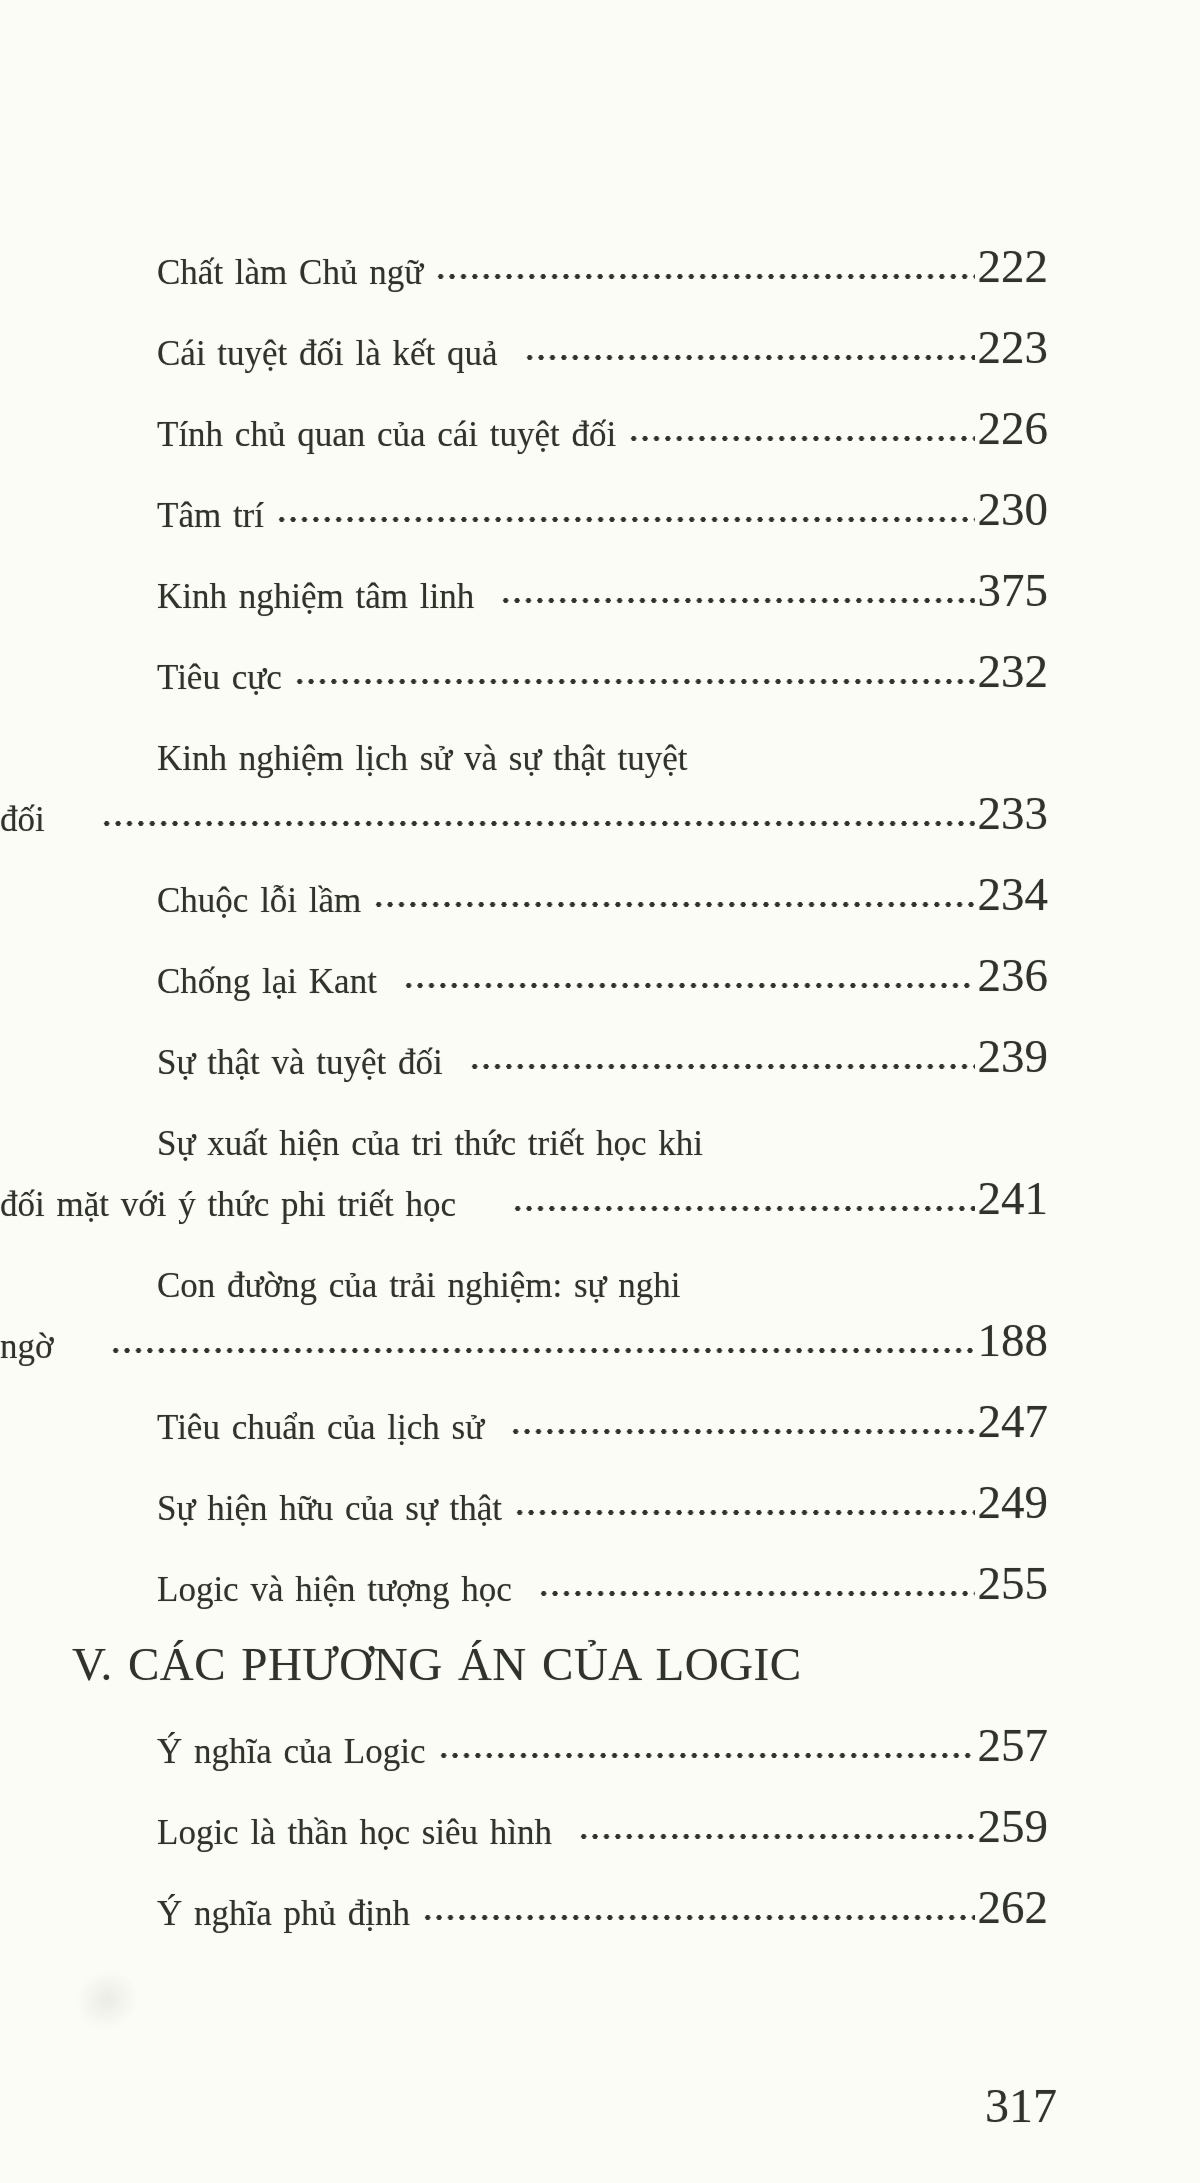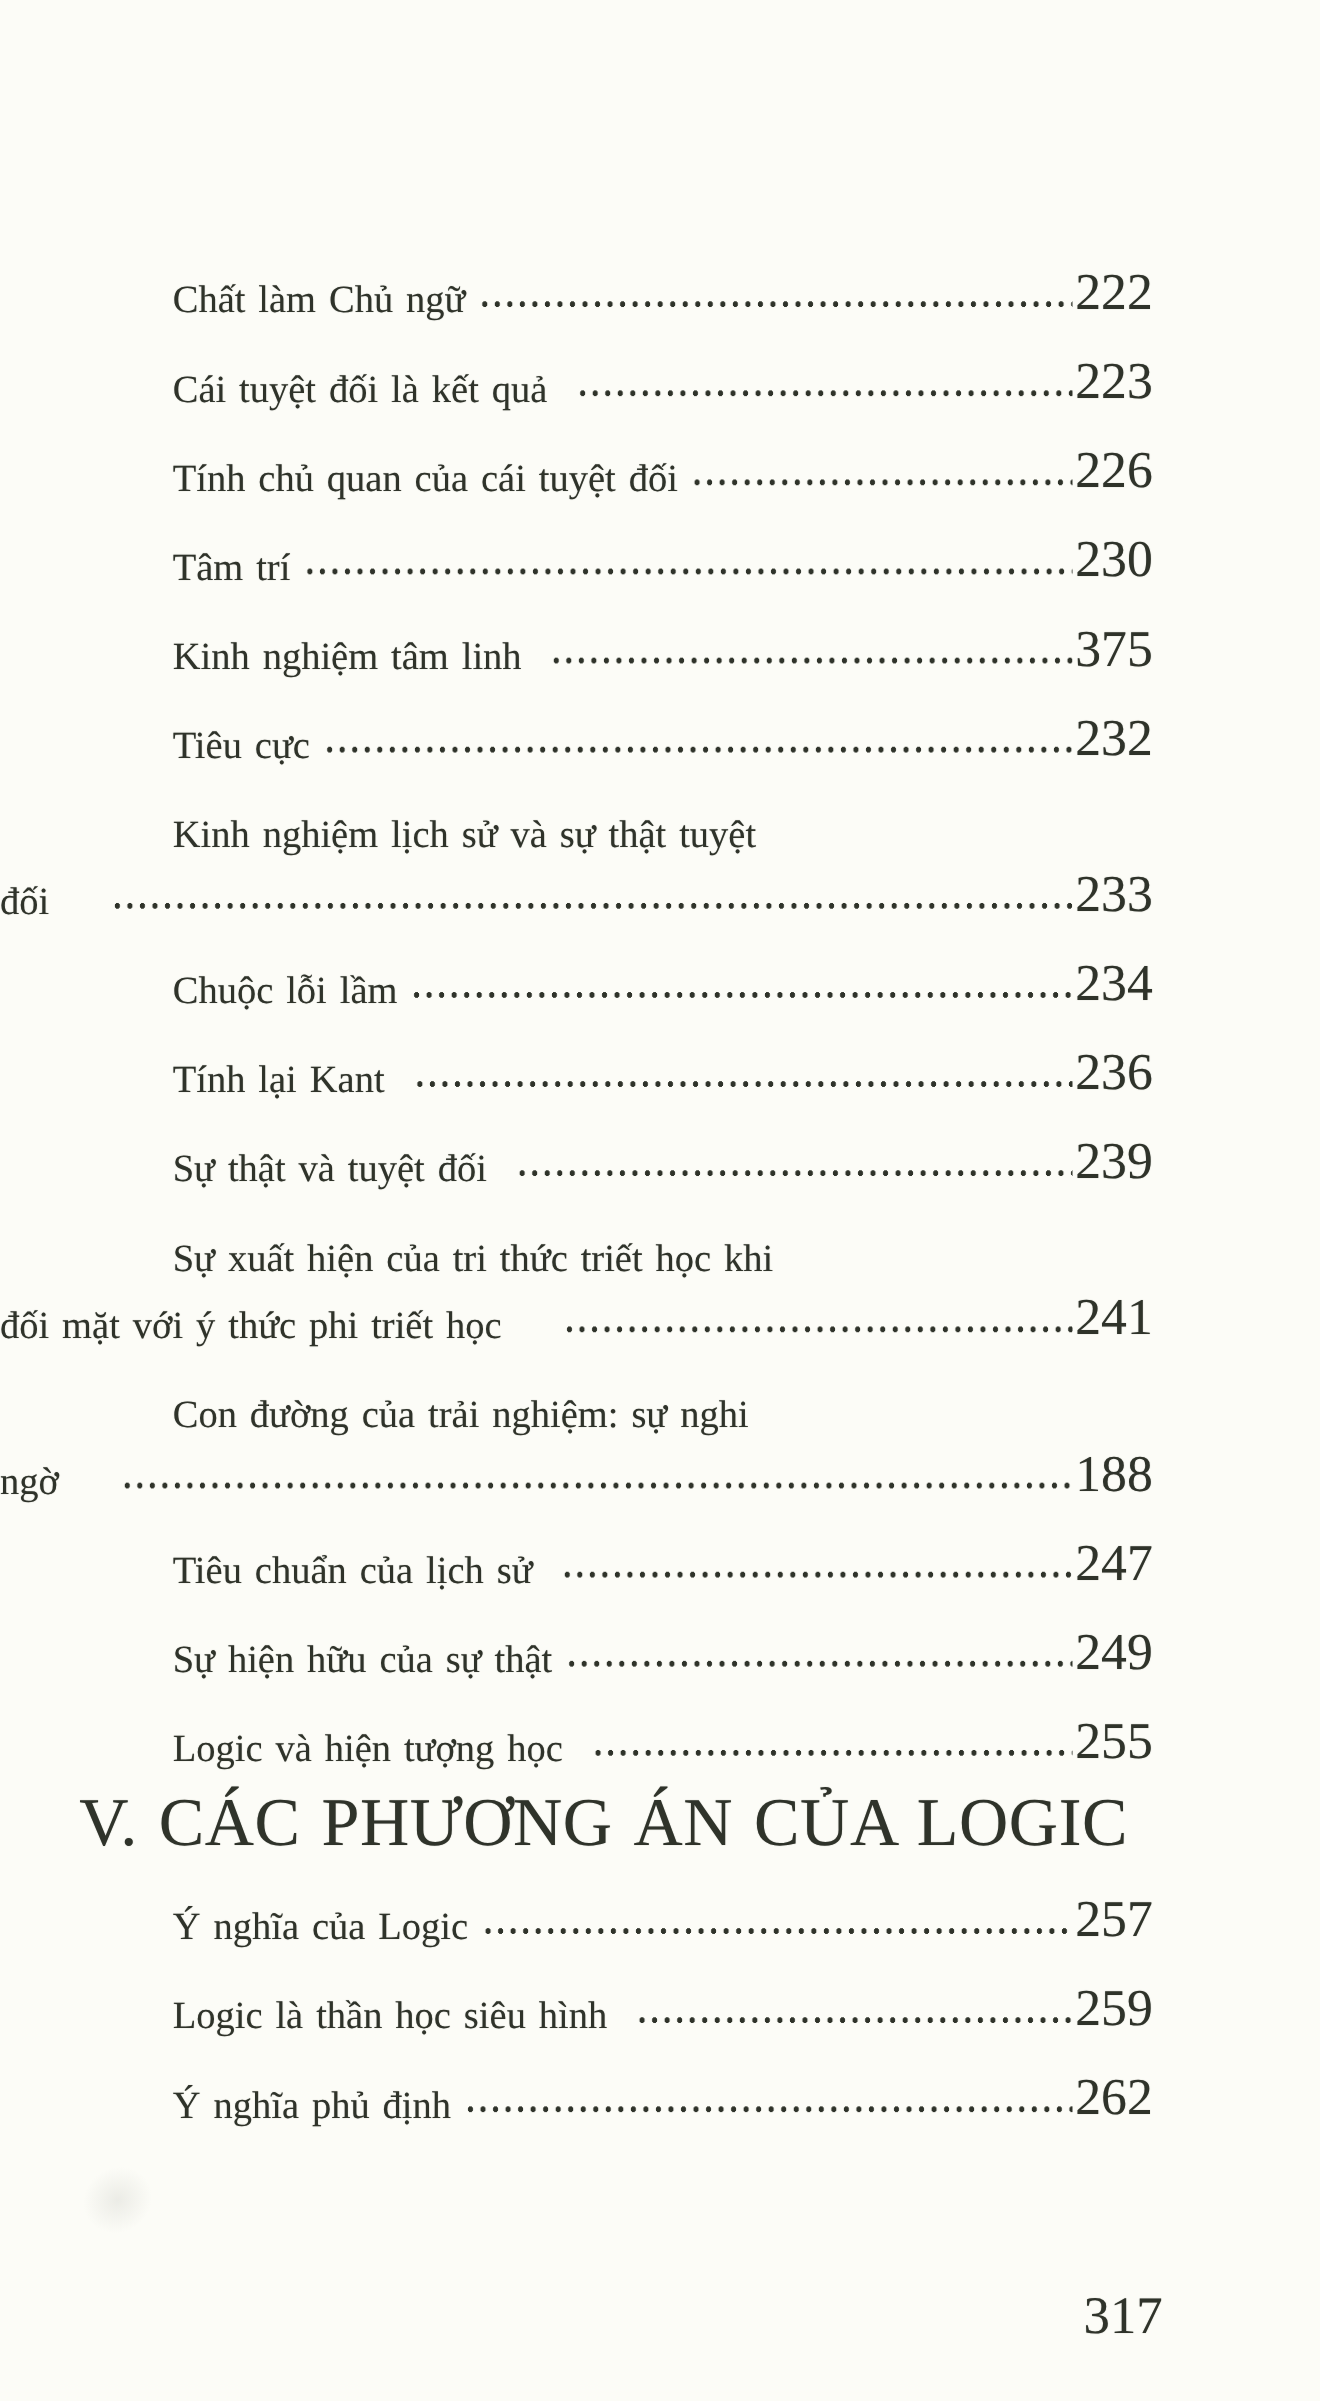--- a/index.html
+++ b/index.html
@@ -17,21 +17,21 @@
   .toc{position:absolute;top:0;left:0;right:0;padding:209px 152px 0 0;box-sizing:border-box;}
   .r{display:flex;align-items:flex-end;height:81px;}
   .r>span{line-height:1;}
   .ind{padding-left:157px;}
   .cont{height:61px;}
   .sect{padding-left:72px;}
   .lbl{
     font-size:35px;word-spacing:3px;white-space:nowrap;
     text-shadow:0 0 1px rgba(47,51,42,0.40);
   }
-  .sect .lbl{font-size:62px;letter-spacing:0.5px;}
+  .sect .lbl{font-size:47px;letter-spacing:0.5px;}
   .num{
     font-size:47px;
     text-shadow:0 0 1px rgba(47,51,42,0.40);
   }
   .leader{
     flex:1 1 auto;height:7px;
     margin:0 3px 10px 12px;
     background-image:radial-gradient(circle,var(--dot,#34382c) 2.35px,rgba(0,0,0,0) 2.7px);
     background-size:11.4px 7px;
     background-repeat:repeat-x;
@@ -102,21 +102,21 @@
       <span class="num">233</span>
     </div>
 
     <div class="r ind">
       <span class="lbl">Chuộc lỗi lầm</span>
       <span class="leader"></span>
       <span class="num">234</span>
     </div>
 
     <div class="r ind g">
-      <span class="lbl">Tính lại Kant</span>
+      <span class="lbl">Chống lại Kant</span>
       <span class="leader"></span>
       <span class="num">236</span>
     </div>
 
     <div class="r ind g">
       <span class="lbl">Sự thật và tuyệt đối</span>
       <span class="leader"></span>
       <span class="num">239</span>
     </div>
 

